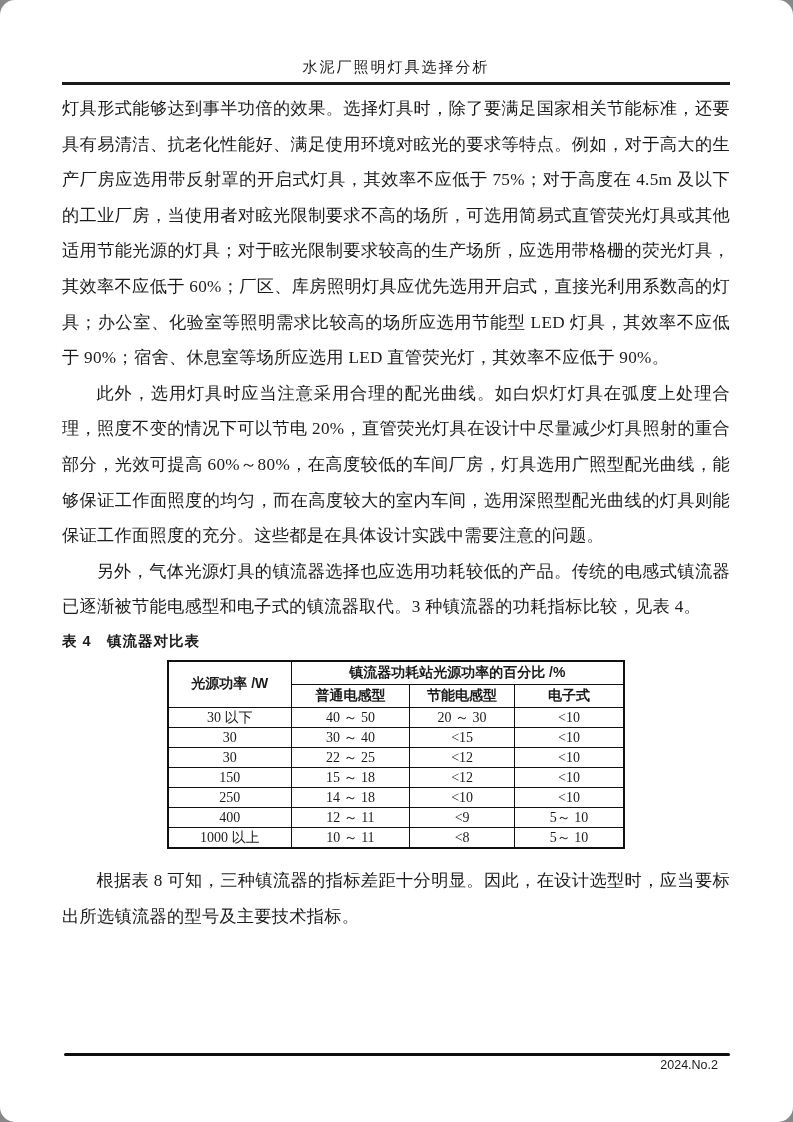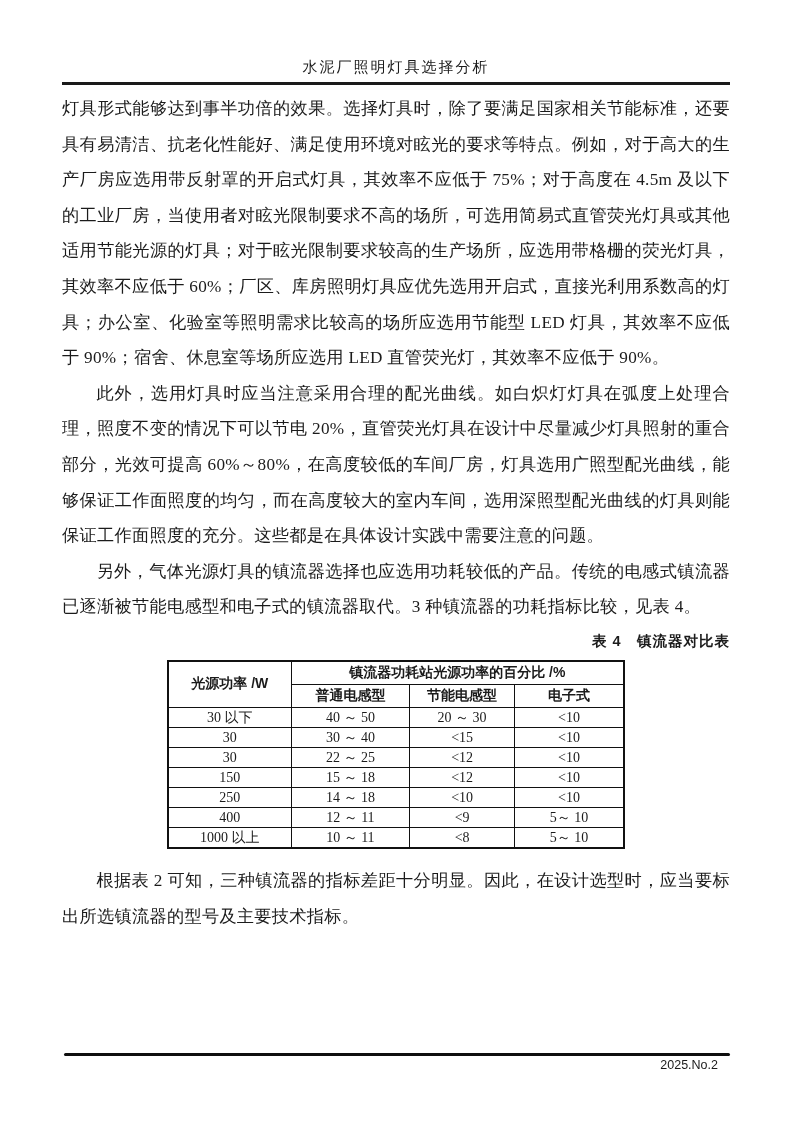--- a/index.html
+++ b/index.html
@@ -9,20 +9,21 @@
   }
   .page {
     position: relative;
     width: 793px;
     height: 1122px;
     margin: 0 auto;
     background: #ffffff;
     font-family: "Liberation Serif", "DejaVu Serif", serif;
     color: #1b1b1b;
     overflow: hidden;
+    border-radius: 15px;
   }
   .page-header {
     position: absolute;
     top: 58px;
     left: 62px;
     width: 668px;
     text-align: center;
     font-size: 15px;
     letter-spacing: 2px;
   }
@@ -46,21 +47,21 @@
     line-height: 35.6px;
     text-align: justify;
     text-justify: inter-ideograph;
     letter-spacing: 0.3px;
   }
   .body-area p.indent {
     text-indent: 2em;
   }
   .table-caption {
     margin-top: 7px;
-    text-align: right;
+    text-align: left;
     font-family: "Liberation Sans", "DejaVu Sans", sans-serif;
     font-weight: bold;
     font-size: 14.5px;
     letter-spacing: 1px;
   }
   table.ballast {
     width: 458px;
     margin: 9px auto 0 auto;
     border-collapse: collapse;
     border: 2px solid #111;
@@ -195,22 +196,22 @@
         </tr>
         <tr>
           <td>1000 以上</td>
           <td>10 ～ 11</td>
           <td>&lt;8</td>
           <td>5～ 10</td>
         </tr>
       </tbody>
     </table>
 
-    <p class="indent closing">根据表 2 可知，三种镇流器的指标差距十分明显。因此，在设计选型时，应当要标出所选镇流器的型号及主要技术指标。</p>
+    <p class="indent closing">根据表 8 可知，三种镇流器的指标差距十分明显。因此，在设计选型时，应当要标出所选镇流器的型号及主要技术指标。</p>
 
   </div>
 
   <div class="footer-rule"></div>
 
 
-  <div class="footer-issue">2025.No.2</div>
+  <div class="footer-issue">2024.No.2</div>
 
 </div>
 
 </body></html>

